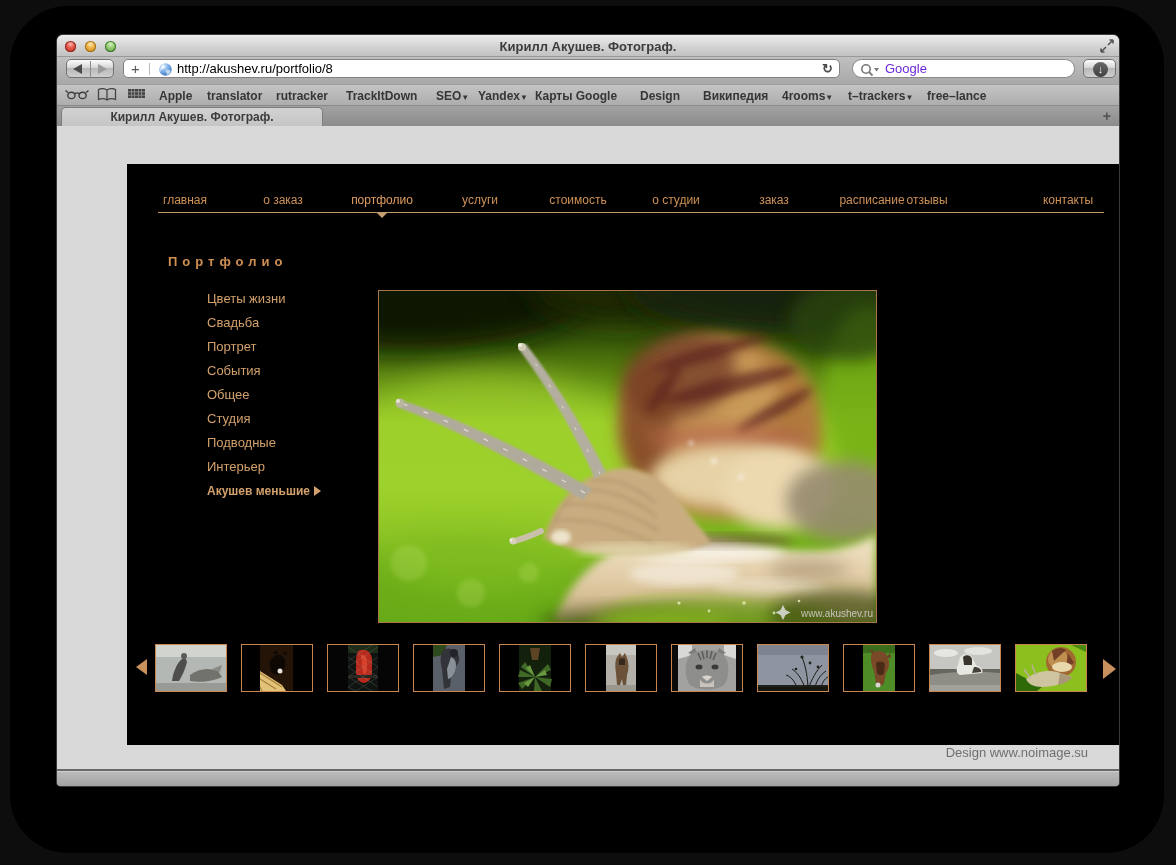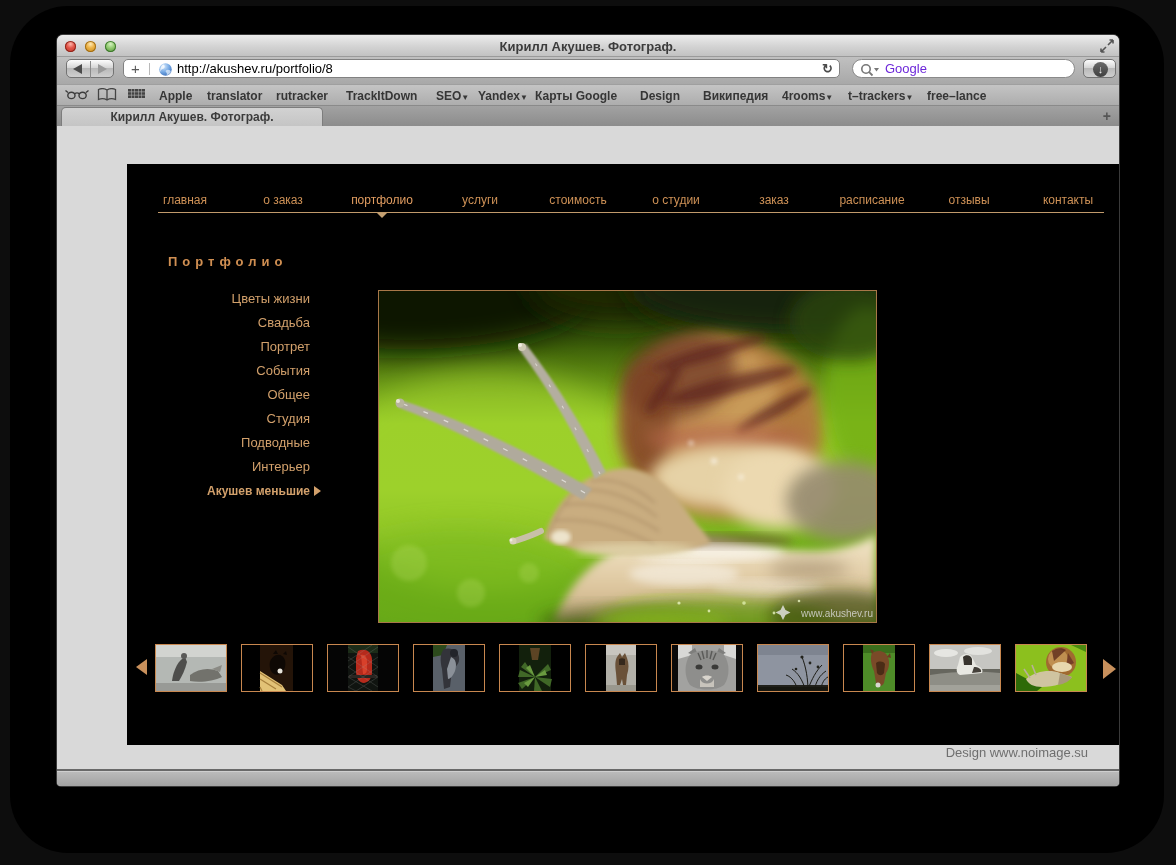--- a/index.html
+++ b/index.html
@@ -72,21 +72,21 @@
   #nav { position:absolute; left:0; top:29px; width:100%; height:20px; font-size:12px; }
   #nav span { position:absolute; transform:translateX(-50%); color:#ce9156; white-space:nowrap; }
   #nav .active { color:#e29d61; }
   #navline { position:absolute; left:31px; top:48px; width:946px; height:1px; background:#c19a6b; }
   #navtri { position:absolute; left:250px; top:49px; width:0; height:0;
             border-left:5px solid transparent; border-right:5px solid transparent;
             border-top:5.5px solid #c4a071; }
   #heading { position:absolute; left:41px; top:90px; font-size:13px; font-weight:bold;
              color:#d08f52; letter-spacing:5.0px; }
   #side { position:absolute; left:80px; top:123px; font-size:13px; color:#d2a06b; line-height:24px; }
-  #side div { height:24px;text-align:right; }
+  #side div { height:24px; }
   #sidearrow { position:absolute; left:187px; top:322px; width:0; height:0;
                border-top:5px solid transparent; border-bottom:5px solid transparent;
                border-left:7px solid #d2a06b; }
   
   #mainimg { position:absolute; left:251px; top:126px; width:499px; height:333px;
              border:1px solid #a87748; }
   
   .thumb { position:absolute; top:480px; width:72px; height:48px; border:1px solid #c8874f; background:#000;}
   .thumb svg { display:block; }
   #larr { position:absolute; left:9px; top:495px; width:0; height:0;
@@ -201,21 +201,21 @@
     <div id="page">
       <div id="nav">
         <span style="left:58px">главная</span>
         <span style="left:156px">о заказ</span>
         <span style="left:255px" class="active">портфолио</span>
         <span style="left:353px">услуги</span>
         <span style="left:451px">стоимость</span>
         <span style="left:549px">о студии</span>
         <span style="left:647px">заказ</span>
         <span style="left:745px">расписание</span>
-        <span style="left:842px">отзывы</span>
+        <span style="left:800px">отзывы</span>
         <span style="left:941px">контакты</span>
       </div>
       <div id="navline"></div>
       <div id="navtri"></div>
       <div id="heading">Портфолио</div>
       <div id="side">
         <div>Цветы жизни</div>
         <div>Свадьба</div>
         <div>Портрет</div>
         <div>События</div>

